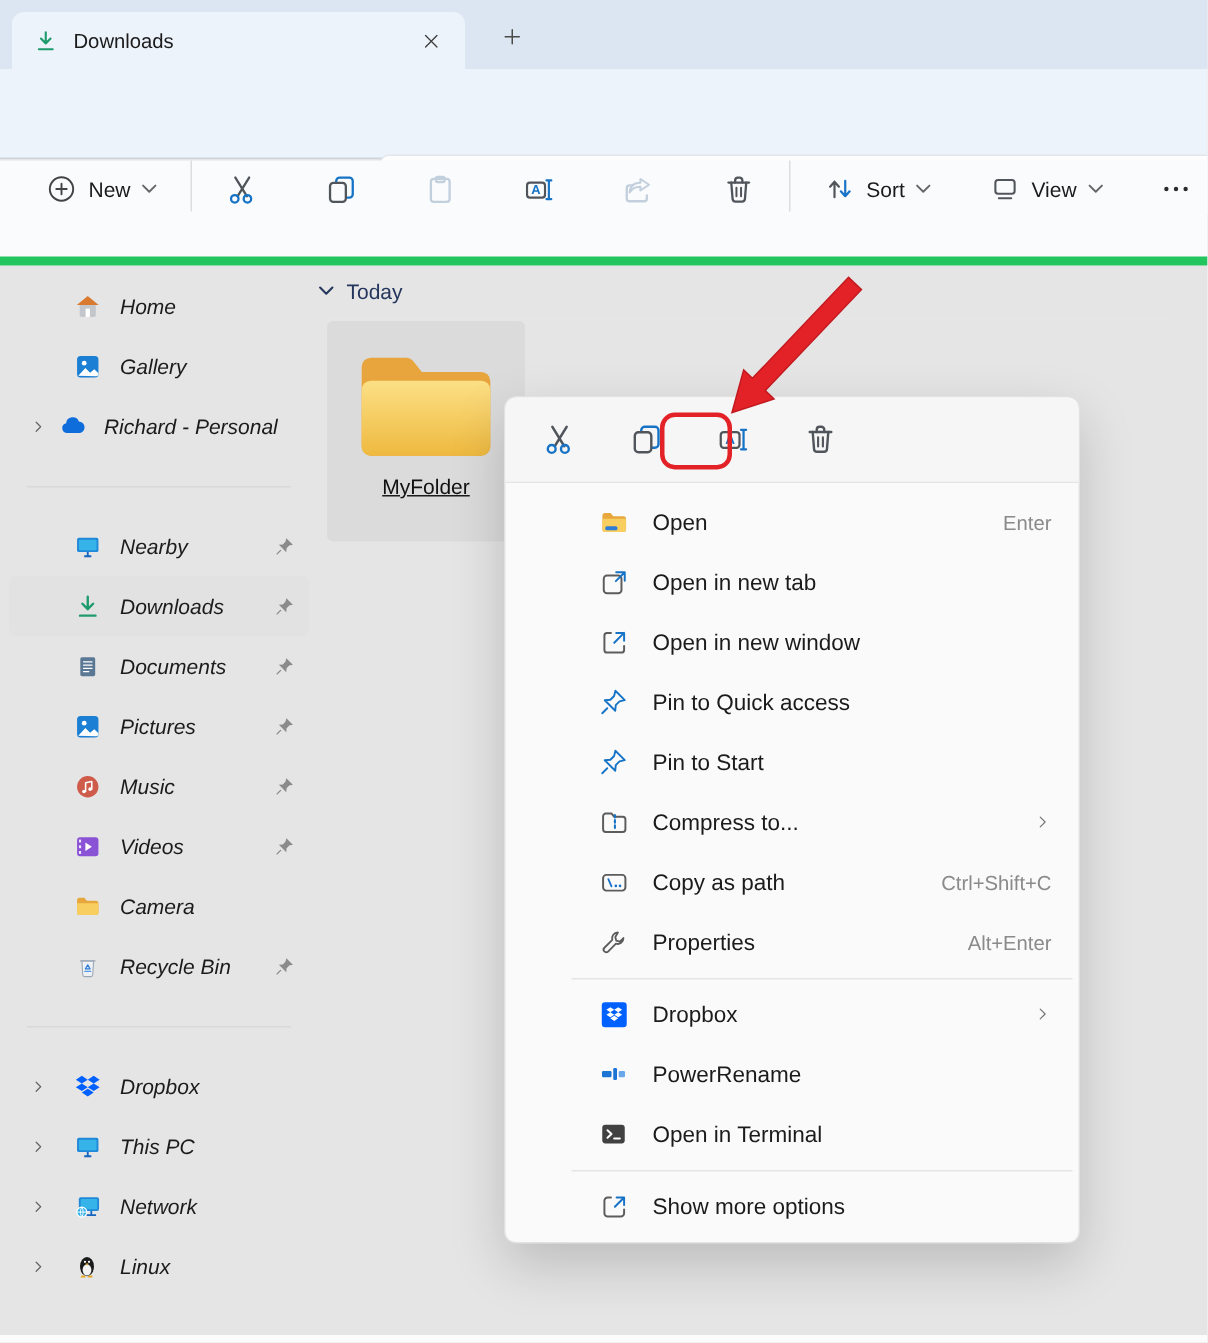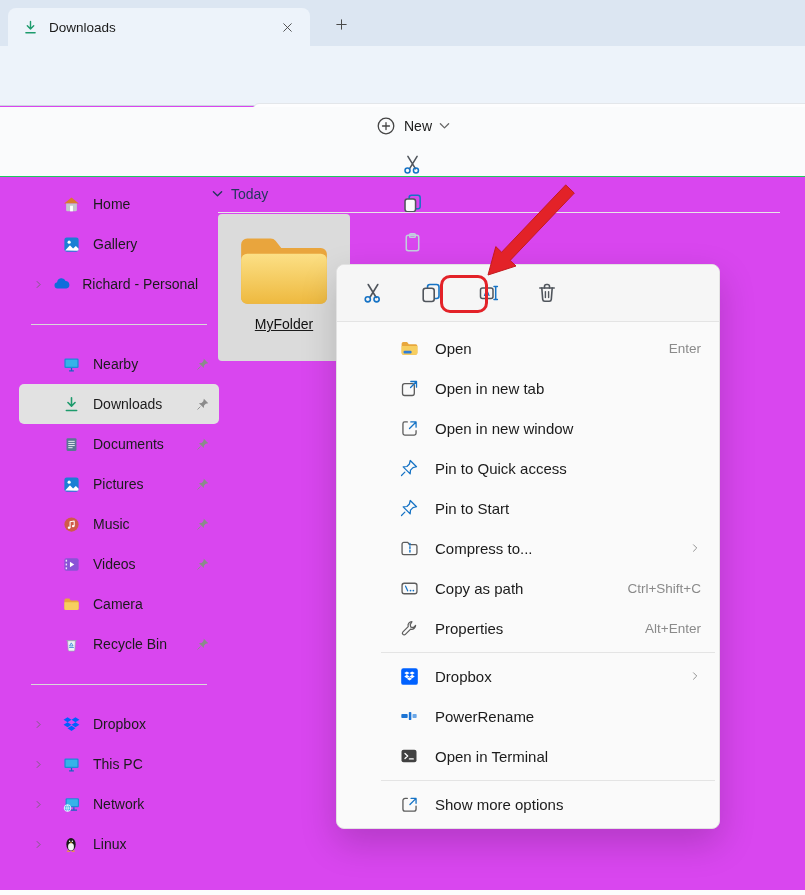--- a/index.html
+++ b/index.html
@@ -1,44 +1,44 @@
 <!DOCTYPE html>
 <html><head>
 <meta charset="utf-8">
 <style>
   * { margin:0; padding:0; box-sizing:border-box; }
   html,body { width:805px; height:895px; overflow:hidden; }
   body { font-family:"Liberation Sans", sans-serif; color:#1b1b1b; background:#fcfcfc; }
-  .window { position:relative; width:805px; height:890px; background:#d946ef; }
+  .window { position:relative; width:805px; height:890px; background:#e5e5e5; }
 
   
   .tabstrip { position:absolute; left:0; top:0; width:805px; height:46px; background:#dce6f2; }
   .tab { position:absolute; left:8px; top:8px; width:302px; height:38px; background:#edf3fa;
          border-radius:8px 8px 0 0; display:flex; align-items:center; padding:0 10px 0 14px; }
   .tab-title { font-size:13.5px; margin-left:10px; flex:1; }
   .tab-close { width:26px; height:26px; display:flex; align-items:center; justify-content:center; border-radius:4px; }
   .newtab-btn { position:absolute; left:326px; top:10px; width:30px; height:28px; display:flex; align-items:center; justify-content:center; border-radius:4px; }
 
   
   .navbar { position:absolute; left:0; top:46px; width:805px; height:60px; background:#edf3fa; border-bottom:1px solid #ccd5df; }
   .navbtn { position:absolute; top:63px; width:34px; height:30px; display:flex; align-items:center; justify-content:center; border-radius:4px; }
   .addressbar { position:absolute; left:253px; top:57px; width:560px; height:41px; background:#fdfdfe;
                 border:1px solid #e3e6ea; border-radius:6px; display:flex; align-items:center; padding:0 10px; }
   .crumb { font-size:14.5px; margin-left:12px; }
 
   
   .toolbar { position:absolute; left:0; top:107px; width:805px; height:70px; background:#fafbfc;
-             border-bottom:1px solid #22c55e; display:flex; align-items:center; padding-left:20px;flex-direction:column; }
+             border-bottom:6px solid #22c55e; display:flex; align-items:flex-start; padding-left:20px; }
   .tbtn { display:flex; align-items:center; gap:7px; padding:8px 10px; border-radius:5px; font-size:14px; }
   .tico { display:flex; align-items:center; justify-content:center; }
   .tsep { width:1px; height:34px; background:#dddddd; margin:0 12px; }
   .gap24 { width:24px; } .gap20 { width:18px; }
 
   
-  .sidebar { position:absolute; left:17px; top:177px; width:204px; height:718px; padding-top:7px; }
+  .sidebar { position:absolute; left:4px; top:177px; width:204px; height:718px; padding-top:7px;font-style:italic; }
   .srow { height:40px; display:flex; align-items:center; padding:0 6px 0 14px; margin:0 2px; border-radius:5px; font-size:14px; }
   .srow.selected { background:#e2e2e2; }
   .schev { width:26px; display:flex; align-items:center; }
   .sic { width:24px; display:flex; align-items:center; justify-content:center; margin-right:10px; }
   .slab { flex:1; white-space:nowrap; }
   .spin { width:20px; display:flex; align-items:center; justify-content:center; }
   .sdivider { height:40px; display:flex; align-items:center; padding:0 14px; }
   .sdivider > div { height:1px; background:#d9d9d9; width:100%; }
 
   

